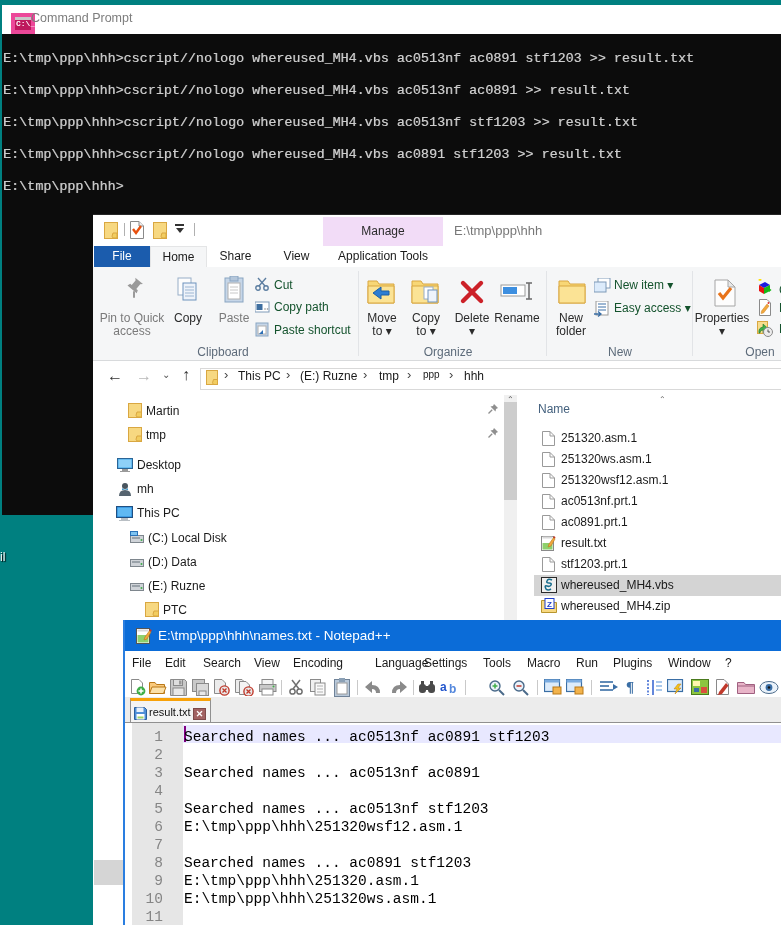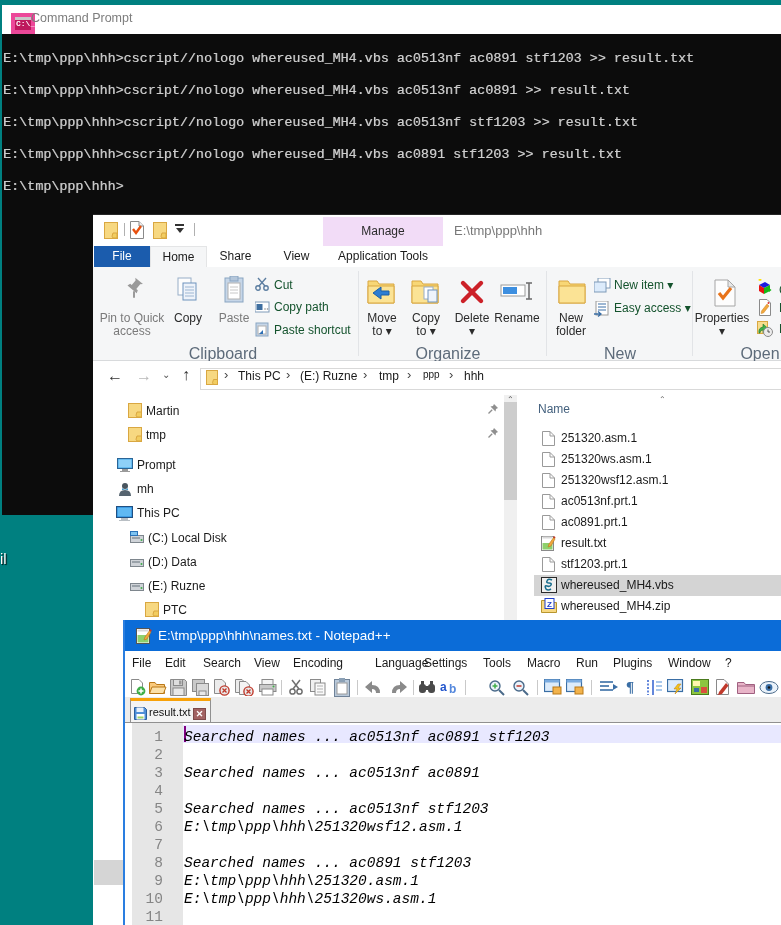--- a/index.html
+++ b/index.html
@@ -7,21 +7,21 @@
        font-family:"Liberation Sans",sans-serif;}
   .abs{position:absolute;}
   .mono{font-family:"Liberation Mono",monospace;}
   
   #console{left:2px;top:5px;width:779px;height:510px;background:#0c0c0c;}
   #con-title{left:0;top:0;width:100%;height:29px;background:#ffffff;}
   #con-text{left:1px;top:38px;color:#cccccc;font-size:13.4px;line-height:32px;white-space:pre;text-shadow:0.5px 0 0 rgba(204,204,204,0.6);}
   
   #explorer{left:93px;top:214px;width:688px;height:711px;background:#ffffff;border-top:1px solid #262626;}
   .ribbon-sep{position:absolute;width:1px;background:#e2e4e7;top:56px;height:85px;}
-  .grplabel{position:absolute;top:78px;font-size:16px;color:#5d6b7a;width:120px;text-align:center;}
+  .grplabel{position:absolute;top:78px;font-size:12px;color:#5d6b7a;width:120px;text-align:center;}
   .biglabel{position:absolute;top:45px;font-size:12px;color:#2b2b2b;text-align:center;width:70px;line-height:13px;}
   .graylabel{color:#7a7a7a;}
   .smalllabel{position:absolute;font-size:12px;color:#14532d;}
   .navitem{position:absolute;font-size:12px;color:#1a1a1a;}
   .fitem{position:absolute;font-size:12px;color:#1a1a1a;}
   
   #npp{left:123px;top:620px;width:658px;height:305px;background:#ffffff;border-left:2px solid #2a7ee0;}
   #npp-title{left:0;top:0;width:100%;height:31px;background:#0b6cd8;}
   .menuitem{position:absolute;top:0;font-size:12px;color:#1a1a1a;line-height:25px;}
 </style>
@@ -277,21 +277,21 @@
         <path d="M6 0 L10 4 L8 5 L7.5 7.5 L2.5 2.5 L5 2 Z" fill="#8f8f8f"></path>
         <line x1="0.5" y1="9.5" x2="4.2" y2="5.8" stroke="#8f8f8f" stroke-width="1.3"></line>
       </svg>
 
     <svg class="abs" style="left:24px;top:63px;" width="16" height="14" viewBox="0 0 16 14">
       <rect x="0.5" y="0.5" width="15" height="10" fill="#3da7e8" stroke="#2a6496"></rect>
       <rect x="1.5" y="1.5" width="13" height="8" fill="#8ed0f8"></rect>
       <rect x="5" y="11" width="6" height="2" fill="#9a9a9a"></rect>
       <rect x="3" y="13" width="10" height="1" fill="#9a9a9a"></rect>
     </svg>
-    <div class="navitem" style="left:44px;top:63px;">Prompt</div>
+    <div class="navitem" style="left:44px;top:63px;">Desktop</div>
 
     <svg class="abs" style="left:25px;top:87px;" width="14" height="14" viewBox="0 0 14 14">
       <circle cx="7" cy="4" r="3" fill="#49555f"></circle>
       <path d="M1 14 Q1 8 7 8 Q13 8 13 14 Z" fill="#56646f"></path>
       <path d="M4 6 Q7 9 10 6 L10 8 L4 8 Z" fill="#3f97c9"></path>
     </svg>
     <div class="navitem" style="left:44px;top:87px;">mh</div>
 
     <svg class="abs" style="left:23px;top:111px;" width="17" height="15" viewBox="0 0 17 15">
       <rect x="0.5" y="0.5" width="16" height="11" fill="#1d80d7" stroke="#205081"></rect>
@@ -587,28 +587,28 @@
 2
 3
 4
 5
 6
 7
 8
 9
 10
 11</pre>
-    <pre class="abs mono" style="left:54px;top:5px;margin:0;color:#000;font-size:14.5px;line-height:18px;font-style:italic;">Searched names ... ac0513nf ac0891 stf1203
+    <pre class="abs mono" style="left:54px;top:5px;margin:0;color:#000;font-size:14.5px;line-height:18px;">Searched names ... ac0513nf ac0891 stf1203
 
 Searched names ... ac0513nf ac0891
 
 Searched names ... ac0513nf stf1203
 E:\tmp\ppp\hhh\251320wsf12.asm.1
 
 Searched names ... ac0891 stf1203
 E:\tmp\ppp\hhh\251320.asm.1
 E:\tmp\ppp\hhh\251320ws.asm.1</pre>
   </div>
 </div>
 
-<div class="abs" style="left:0px;top:550px;color:#fff;font-size:15px;text-shadow:1px 1px 1px #000;">il</div>
+<div class="abs" style="left:0px;top:550px;color:#fff;font-size:12px;text-shadow:1px 1px 1px #000;">il</div>
 
 <div class="abs" style="left:94px;top:860px;width:29px;height:25px;background:#d5d5d5;"></div>
 
 </body></html>

